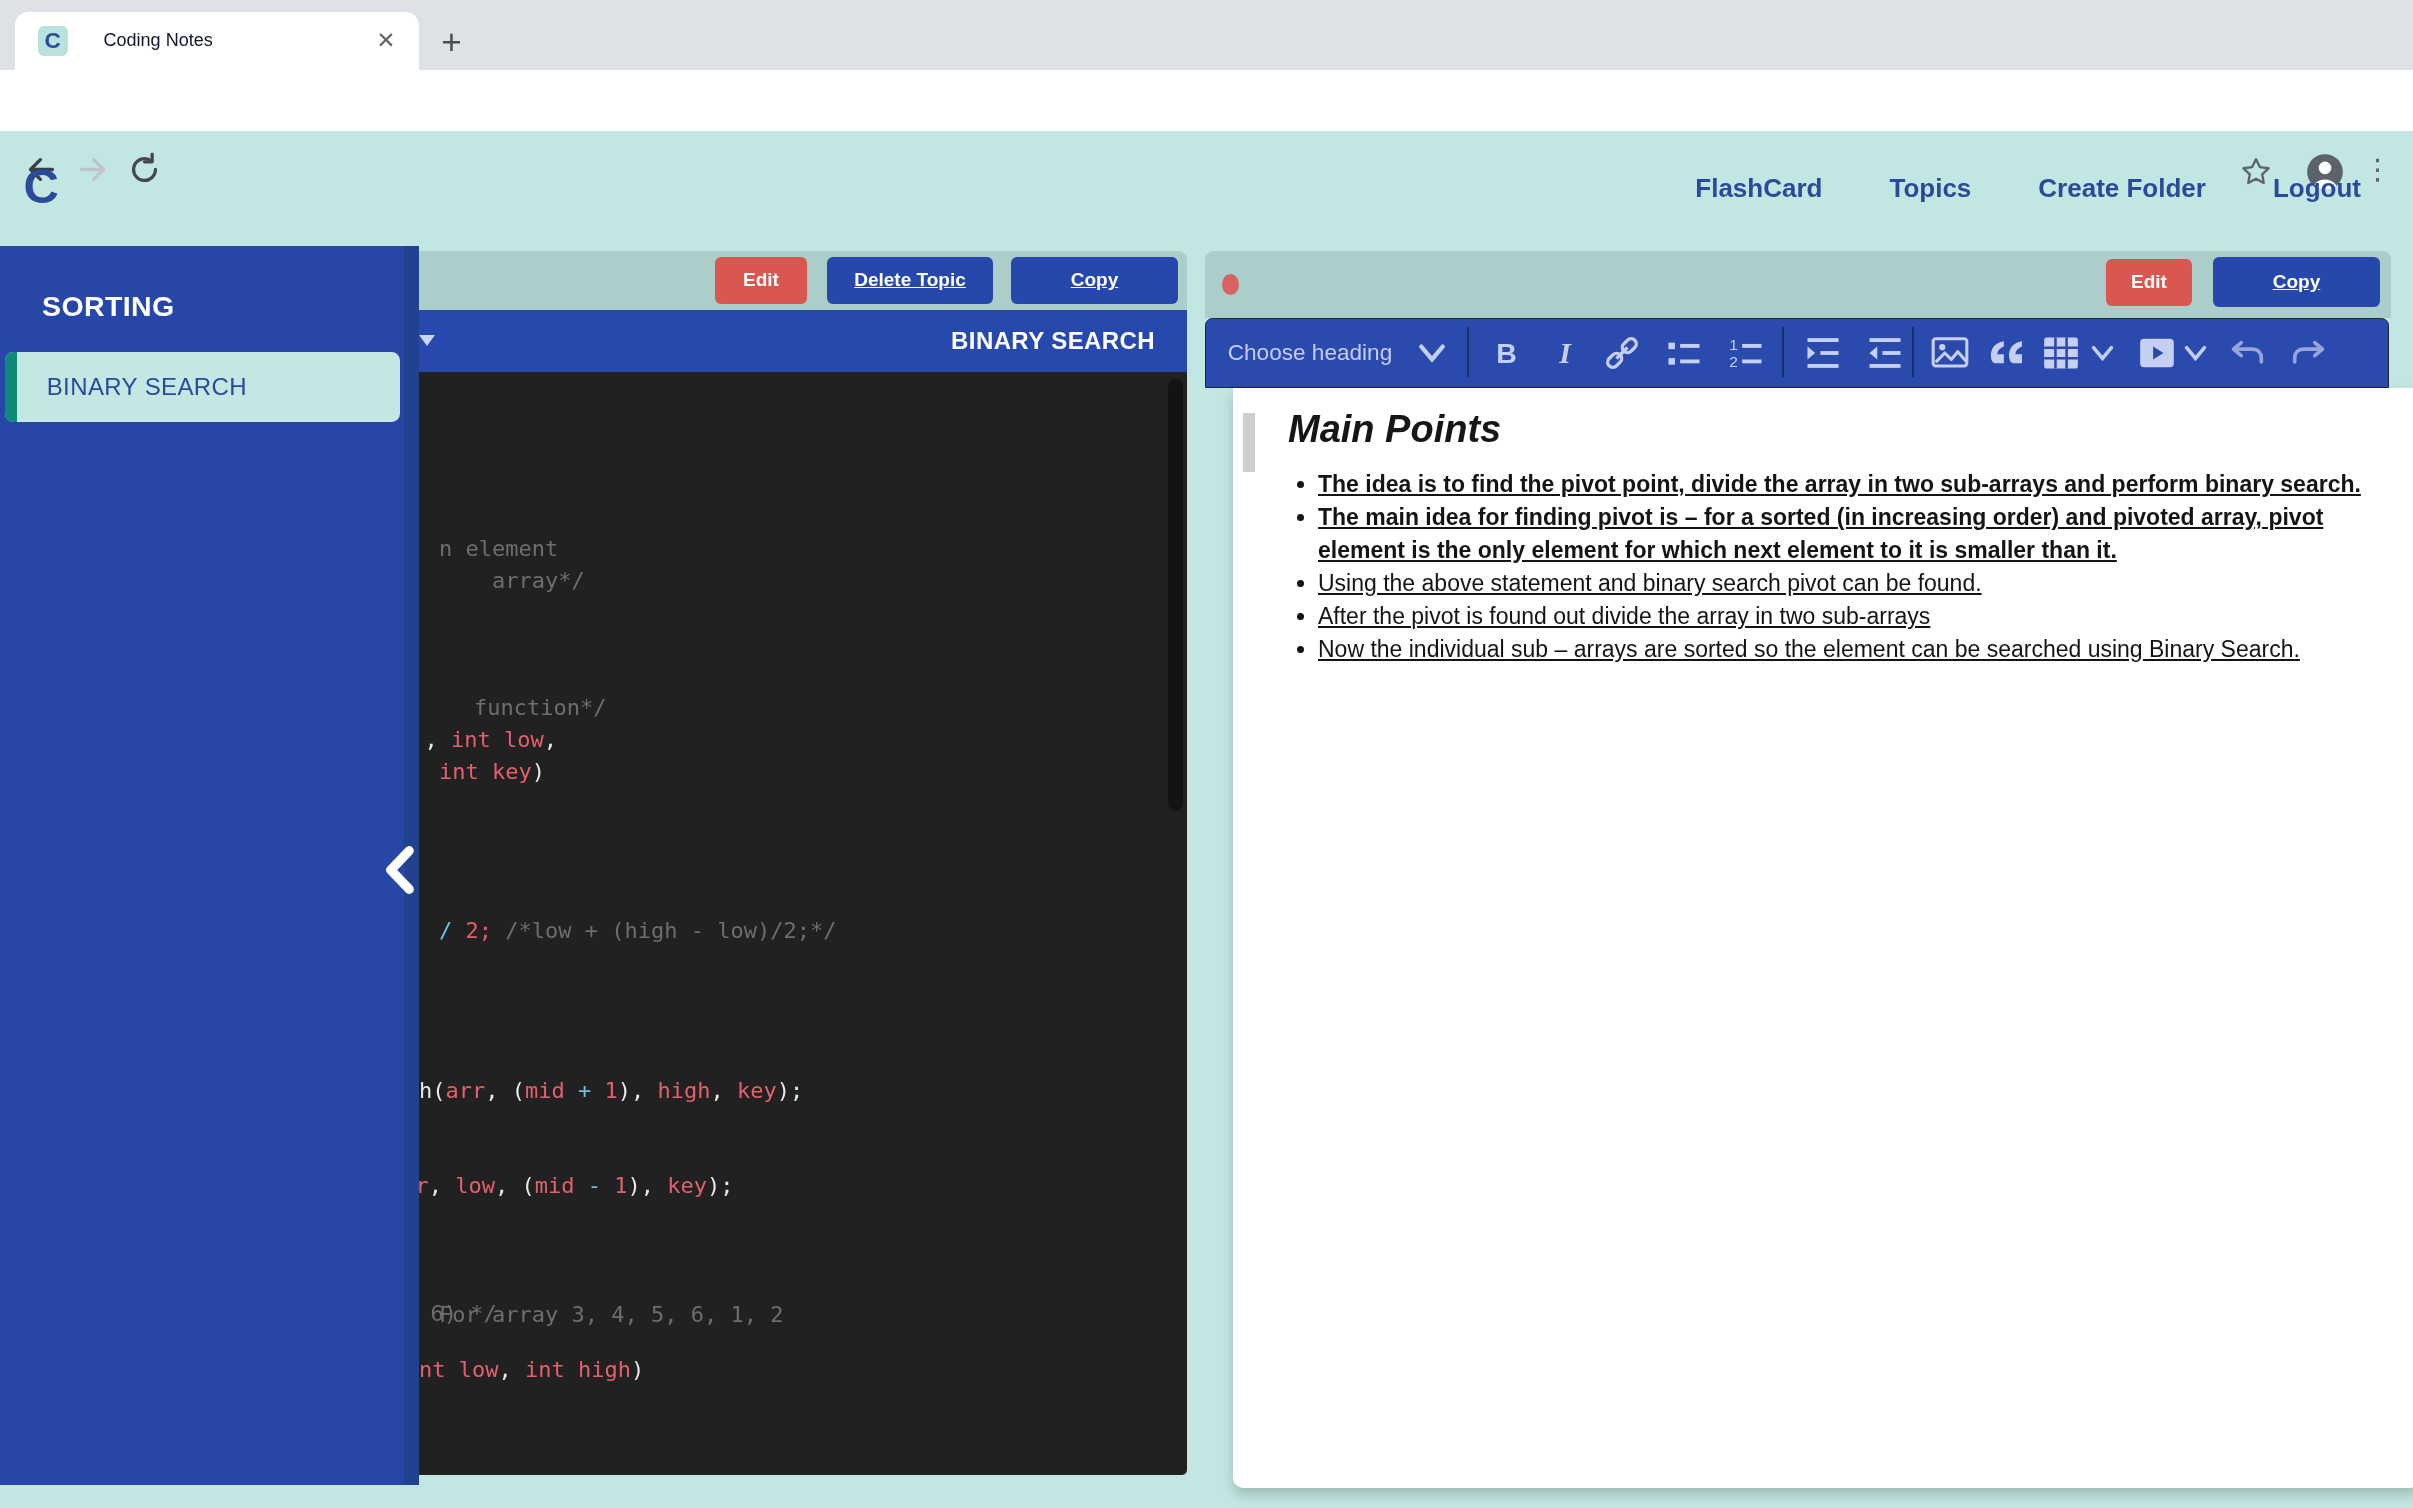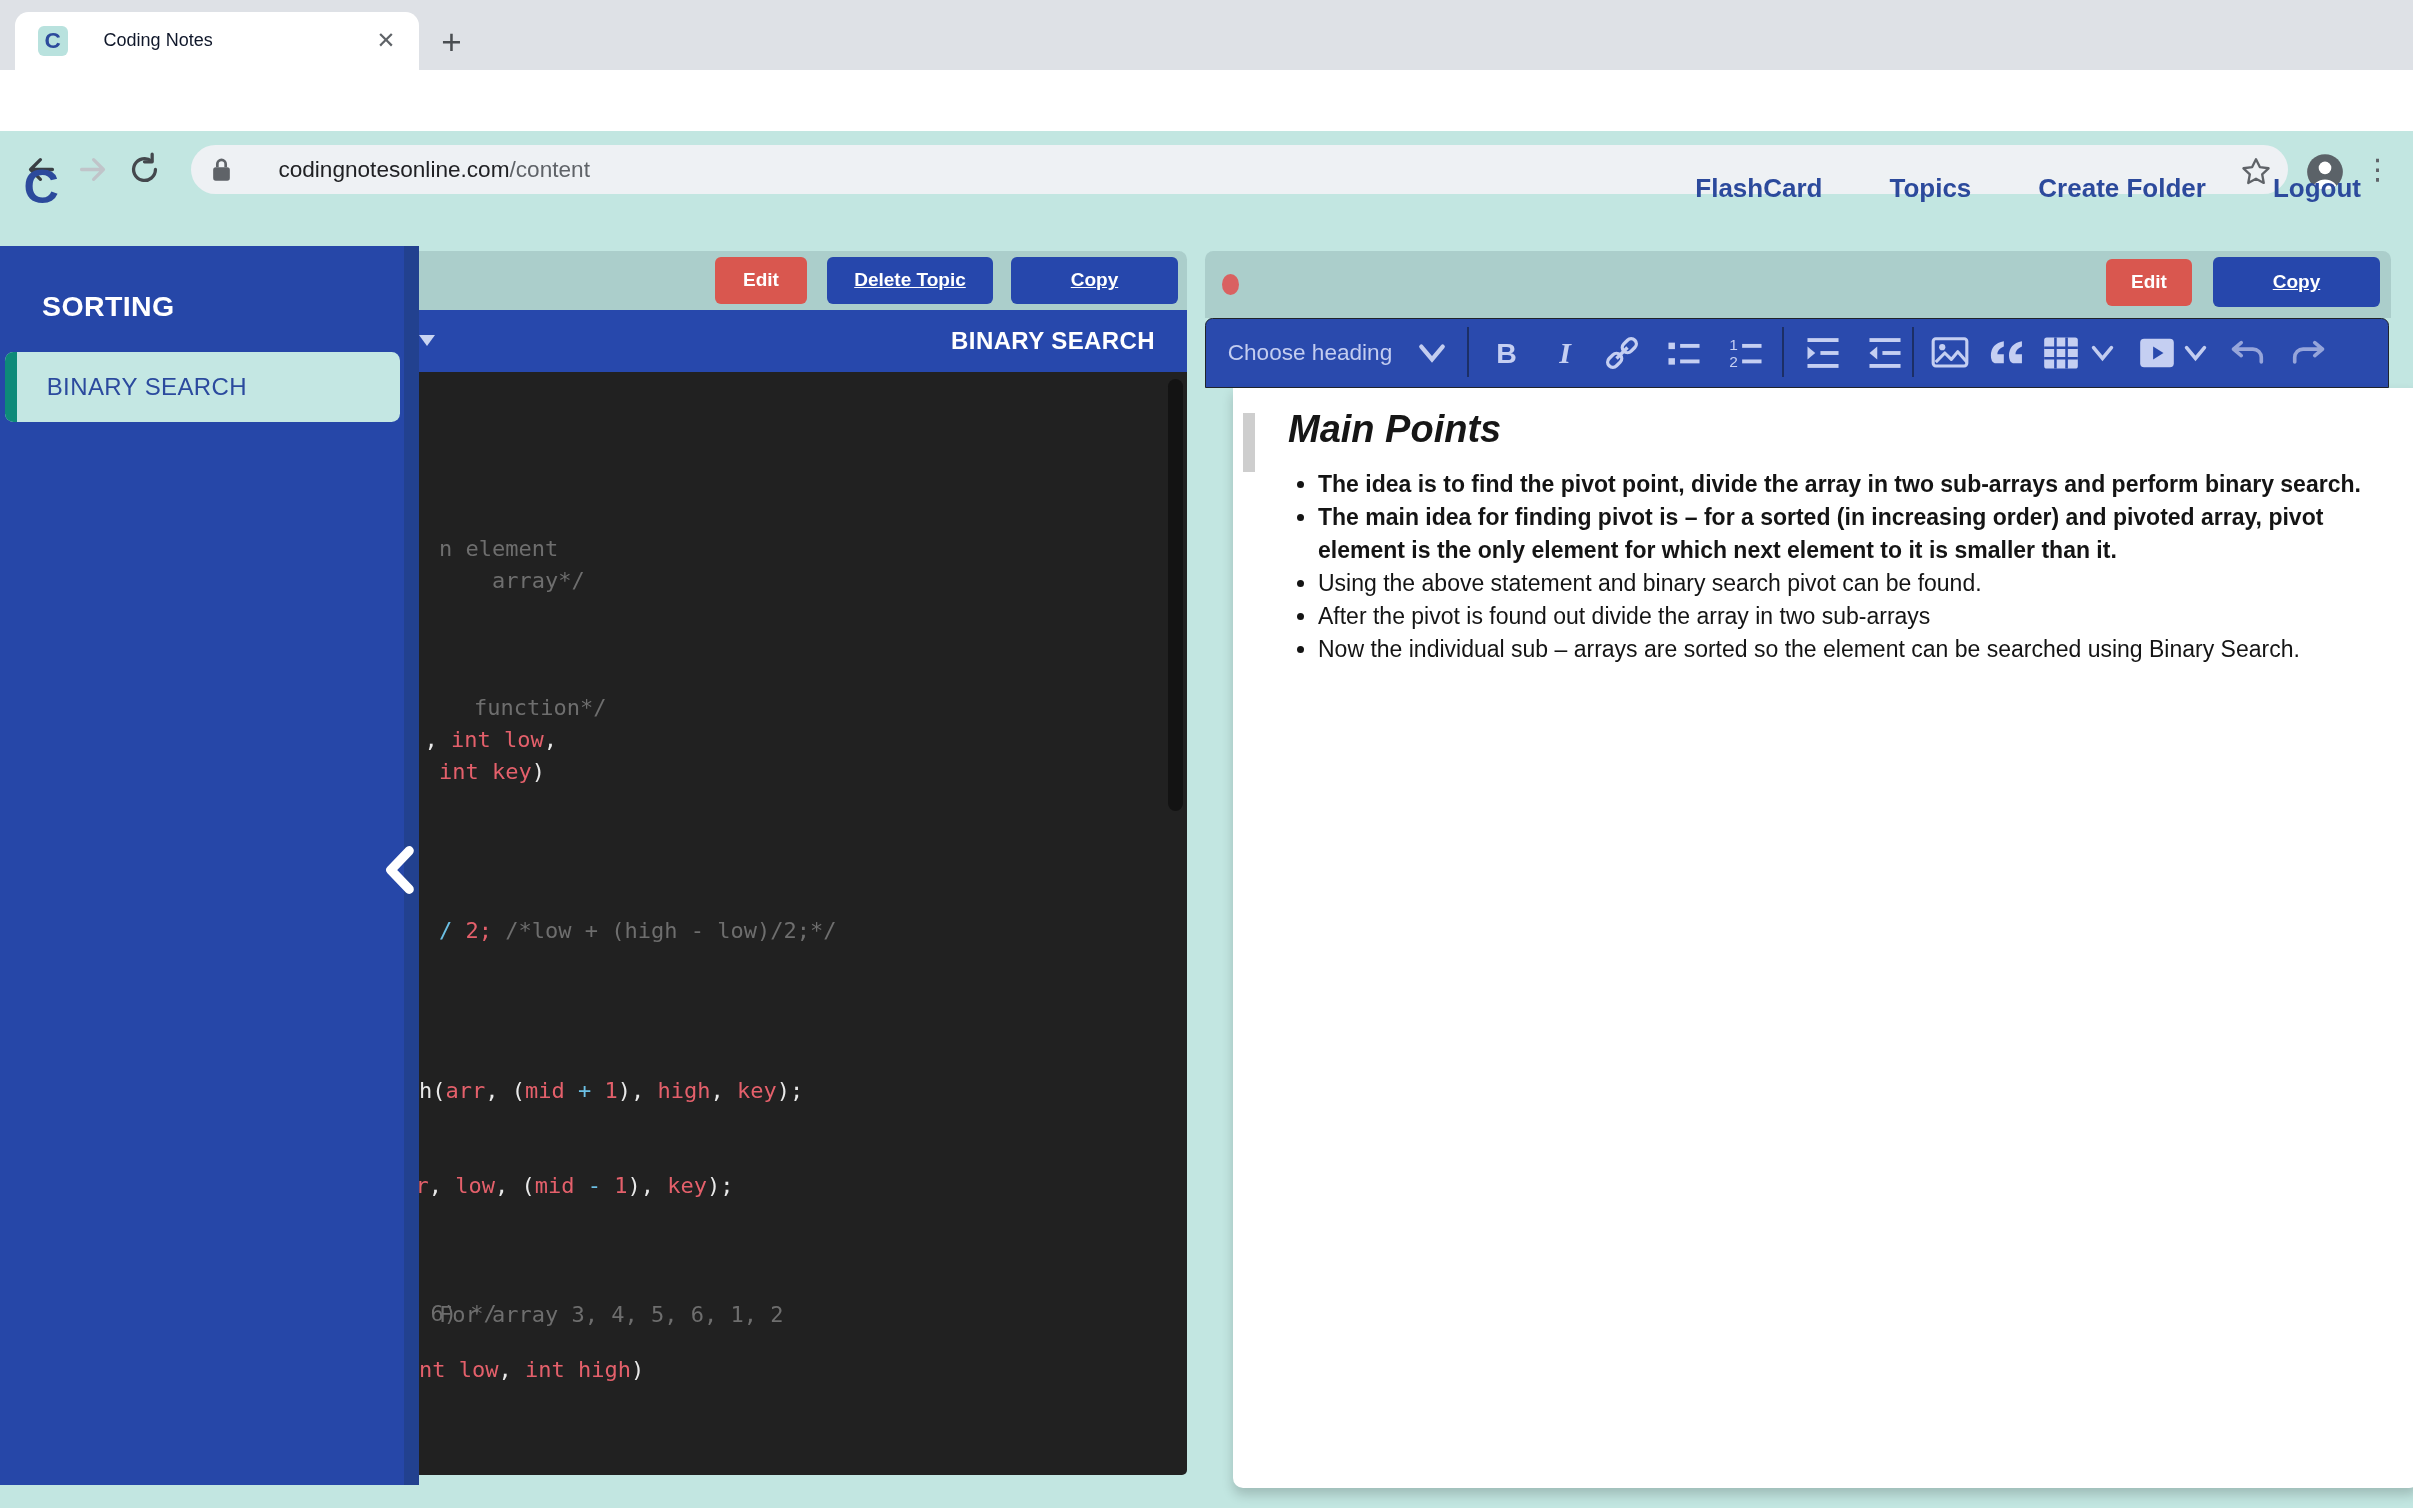--- a/index.html
+++ b/index.html
@@ -66,21 +66,21 @@
   .tb-sep{position:absolute;top:8.4px;width:1.7px;height:50px;background:#1c2f66;}
   .tb-item{position:absolute;top:0;height:68px;display:flex;align-items:center;justify-content:center;color:#c5cff2;}
   .tb-text{font-size:22.6px;color:#c3cdf0;}
   .tb-glyph{font-size:28.5px;font-weight:bold;}
   .tb-glyph.it{font-style:italic;font-family:"Liberation Serif",serif;font-weight:600;font-size:30px;}
   .editor{position:absolute;left:0;top:137px;width:1186px;height:1100px;background:#fff;
         border-radius:0 0 10px 10px;box-shadow:0 6.7px 11.7px rgba(0,0,0,.18);margin-left:28px;}
   .quote-bar{position:absolute;left:10px;top:25px;width:11.7px;height:59px;background:#cecece;}
   .note-heading{position:absolute;left:55px;top:20px;font-size:38px;font-weight:bold;font-style:italic;color:#161616;}
   .bullets{position:absolute;left:55px;top:80px;width:1089px;margin:0;padding-left:30px;}
-  .bullets li{font-size:23px;line-height:33px;color:#141414;margin:0;}
+  .bullets li{font-size:23px;line-height:33px;color:#141414;margin:0;text-decoration:underline;}
   .bullets li.b{font-weight:bold;}
   svg{display:block;}
 </style>
 </head>
 <body>
 
 <div class="screen">
 
   <div class="tabstrip">
     <div class="tab">
@@ -97,27 +97,20 @@
     <svg class="navbtn" style="left:23.5px" viewBox="0 0 32 32">
       <path d="M26 16 H8 M15 7 L6 16 L15 25" stroke="#3a3f44" stroke-width="3" fill="none" stroke-linecap="round" stroke-linejoin="round"></path>
     </svg>
     <svg class="navbtn" style="left:75px" viewBox="0 0 32 32">
       <path d="M6 16 H24 M17 7 L26 16 L17 25" stroke="#c0c4c9" stroke-width="3" fill="none" stroke-linecap="round" stroke-linejoin="round"></path>
     </svg>
     <svg class="navbtn" style="left:127px" viewBox="0 0 32 32">
       <path d="M26 16 a10 10 0 1 1 -3.5 -7.6" stroke="#44484d" stroke-width="3" fill="none" stroke-linecap="round"></path>
       <path d="M23 2 v7 h-7" stroke="#44484d" stroke-width="3" fill="none" stroke-linecap="round" stroke-linejoin="round"></path>
     </svg>
-    <div class="urlbar">
-      <svg style="margin-left:18.4px" width="25" height="28.5" viewBox="0 0 24 26">
-        <rect x="4" y="11" width="16" height="13" rx="2.5" fill="#5f6368"></rect>
-        <path d="M8 11 V8 a4 4 0 0 1 8 0 V11" stroke="#5f6368" stroke-width="2.6" fill="none"></path>
-      </svg>
-      <div class="urltext"><span>codingnotesonline.com</span><span class="path">/content</span></div>
-    </div>
     <svg class="star" width="34" height="34" viewBox="0 0 32 32">
       <path d="M16 4 l3.6 7.4 8.2 1.1 -6 5.7 1.5 8.1 -7.3 -3.9 -7.3 3.9 1.5 -8.1 -6 -5.7 8.2 -1.1 z" stroke="#5f6368" stroke-width="2.2" fill="none" stroke-linejoin="round"></path>
     </svg>
     <svg class="avatar" width="44" height="44" viewBox="0 0 32 32">
       <defs>
           <clipPath id="avclip">
             <circle cx="16" cy="16" r="13"></circle>
           </clipPath>
         </defs>
       <circle cx="16" cy="16" r="13" fill="#5b6268"></circle>

